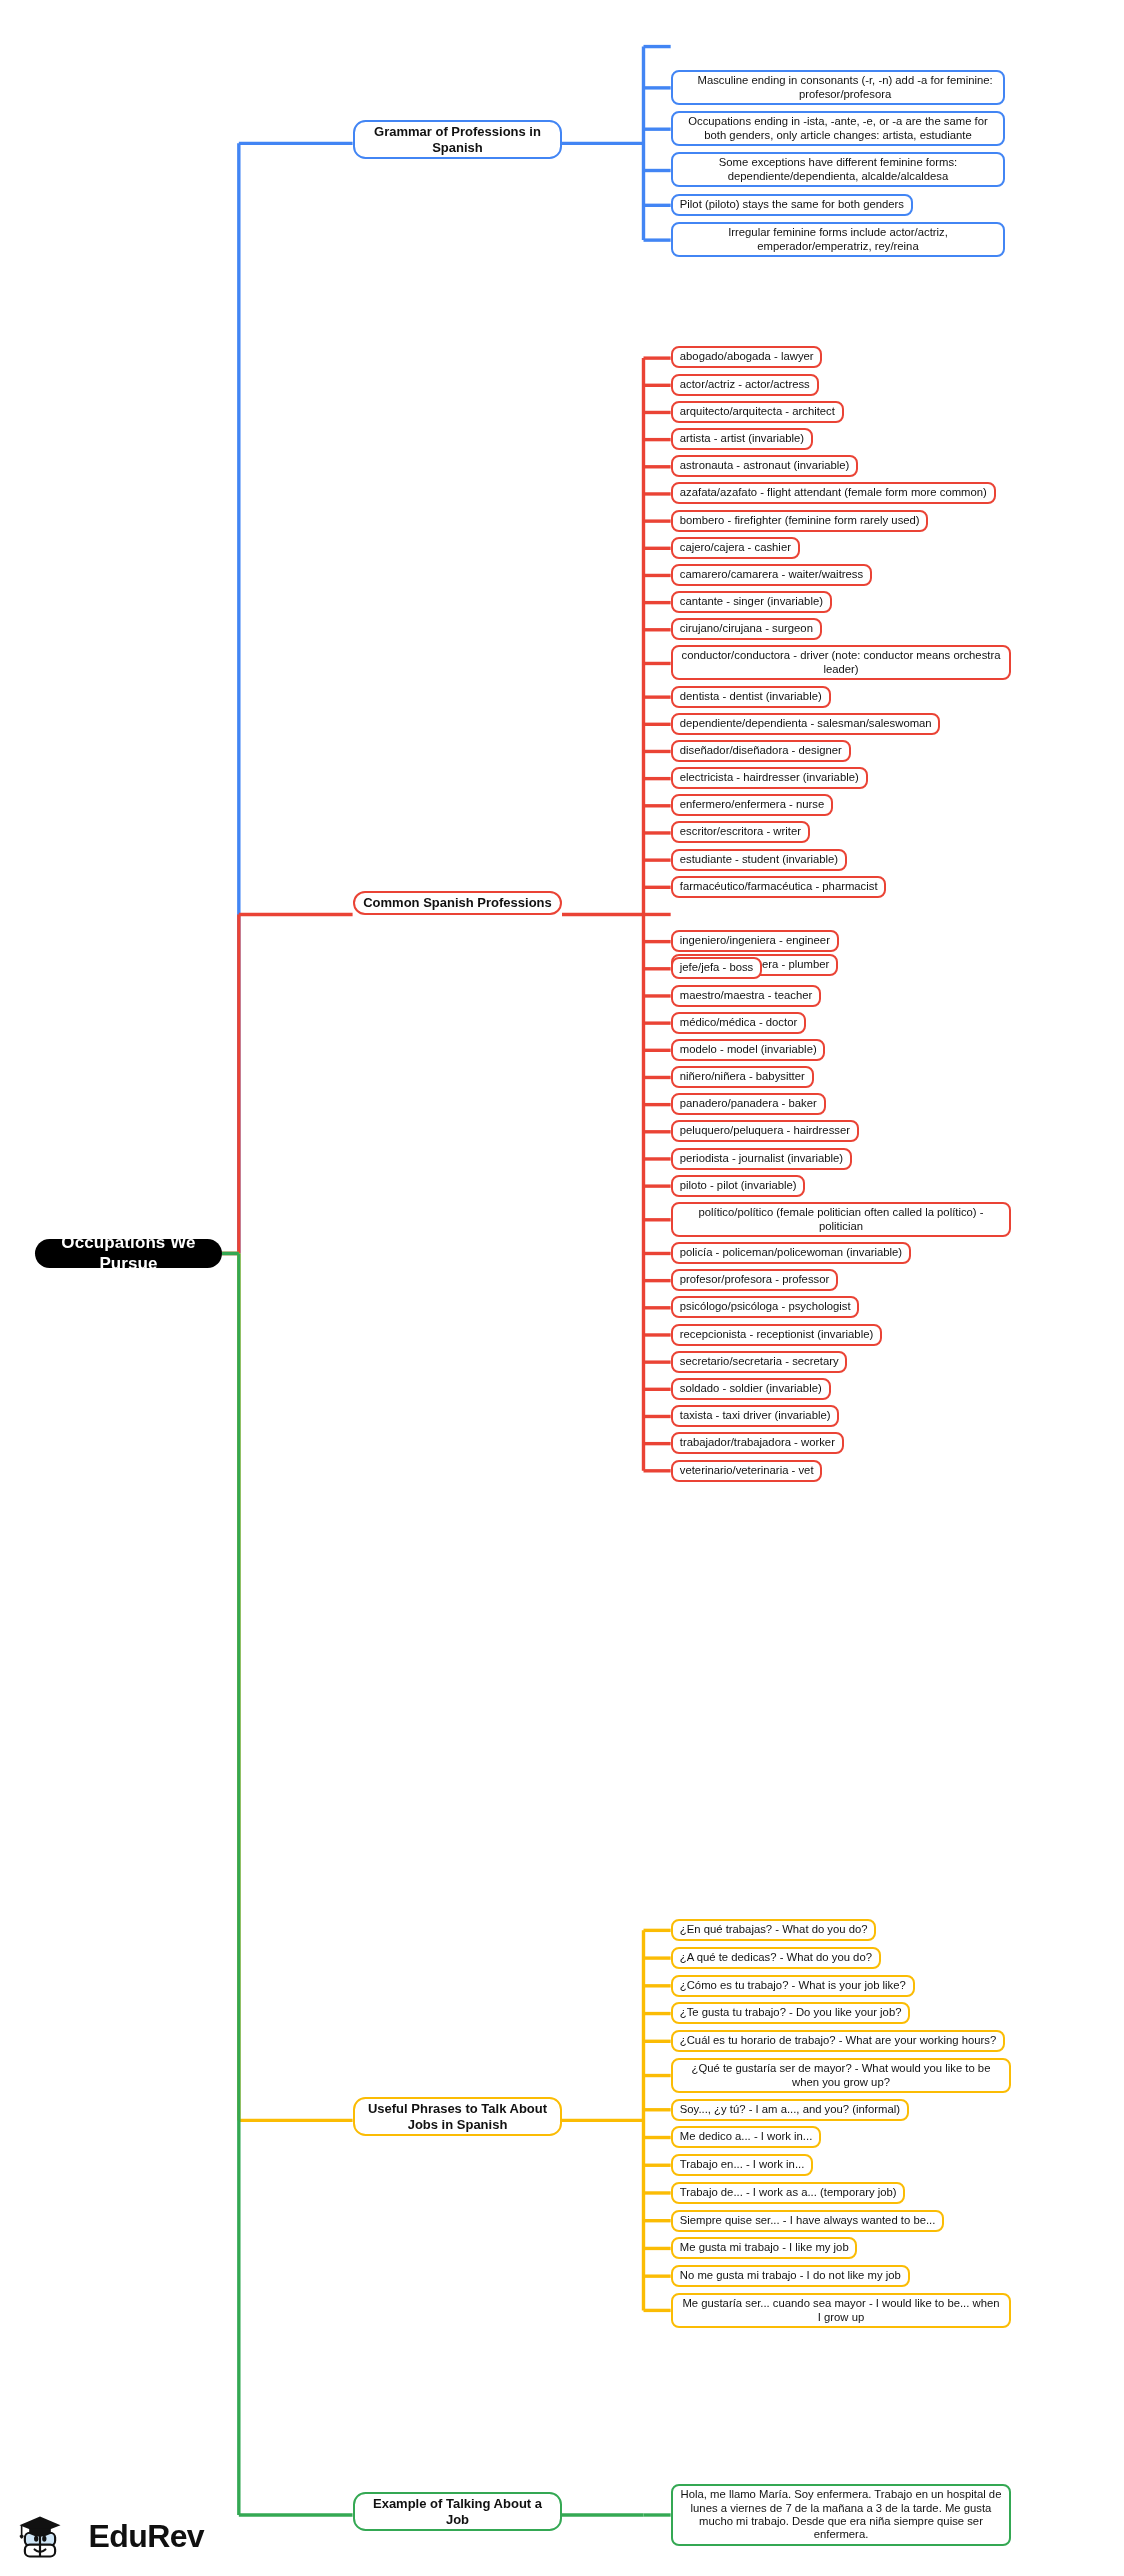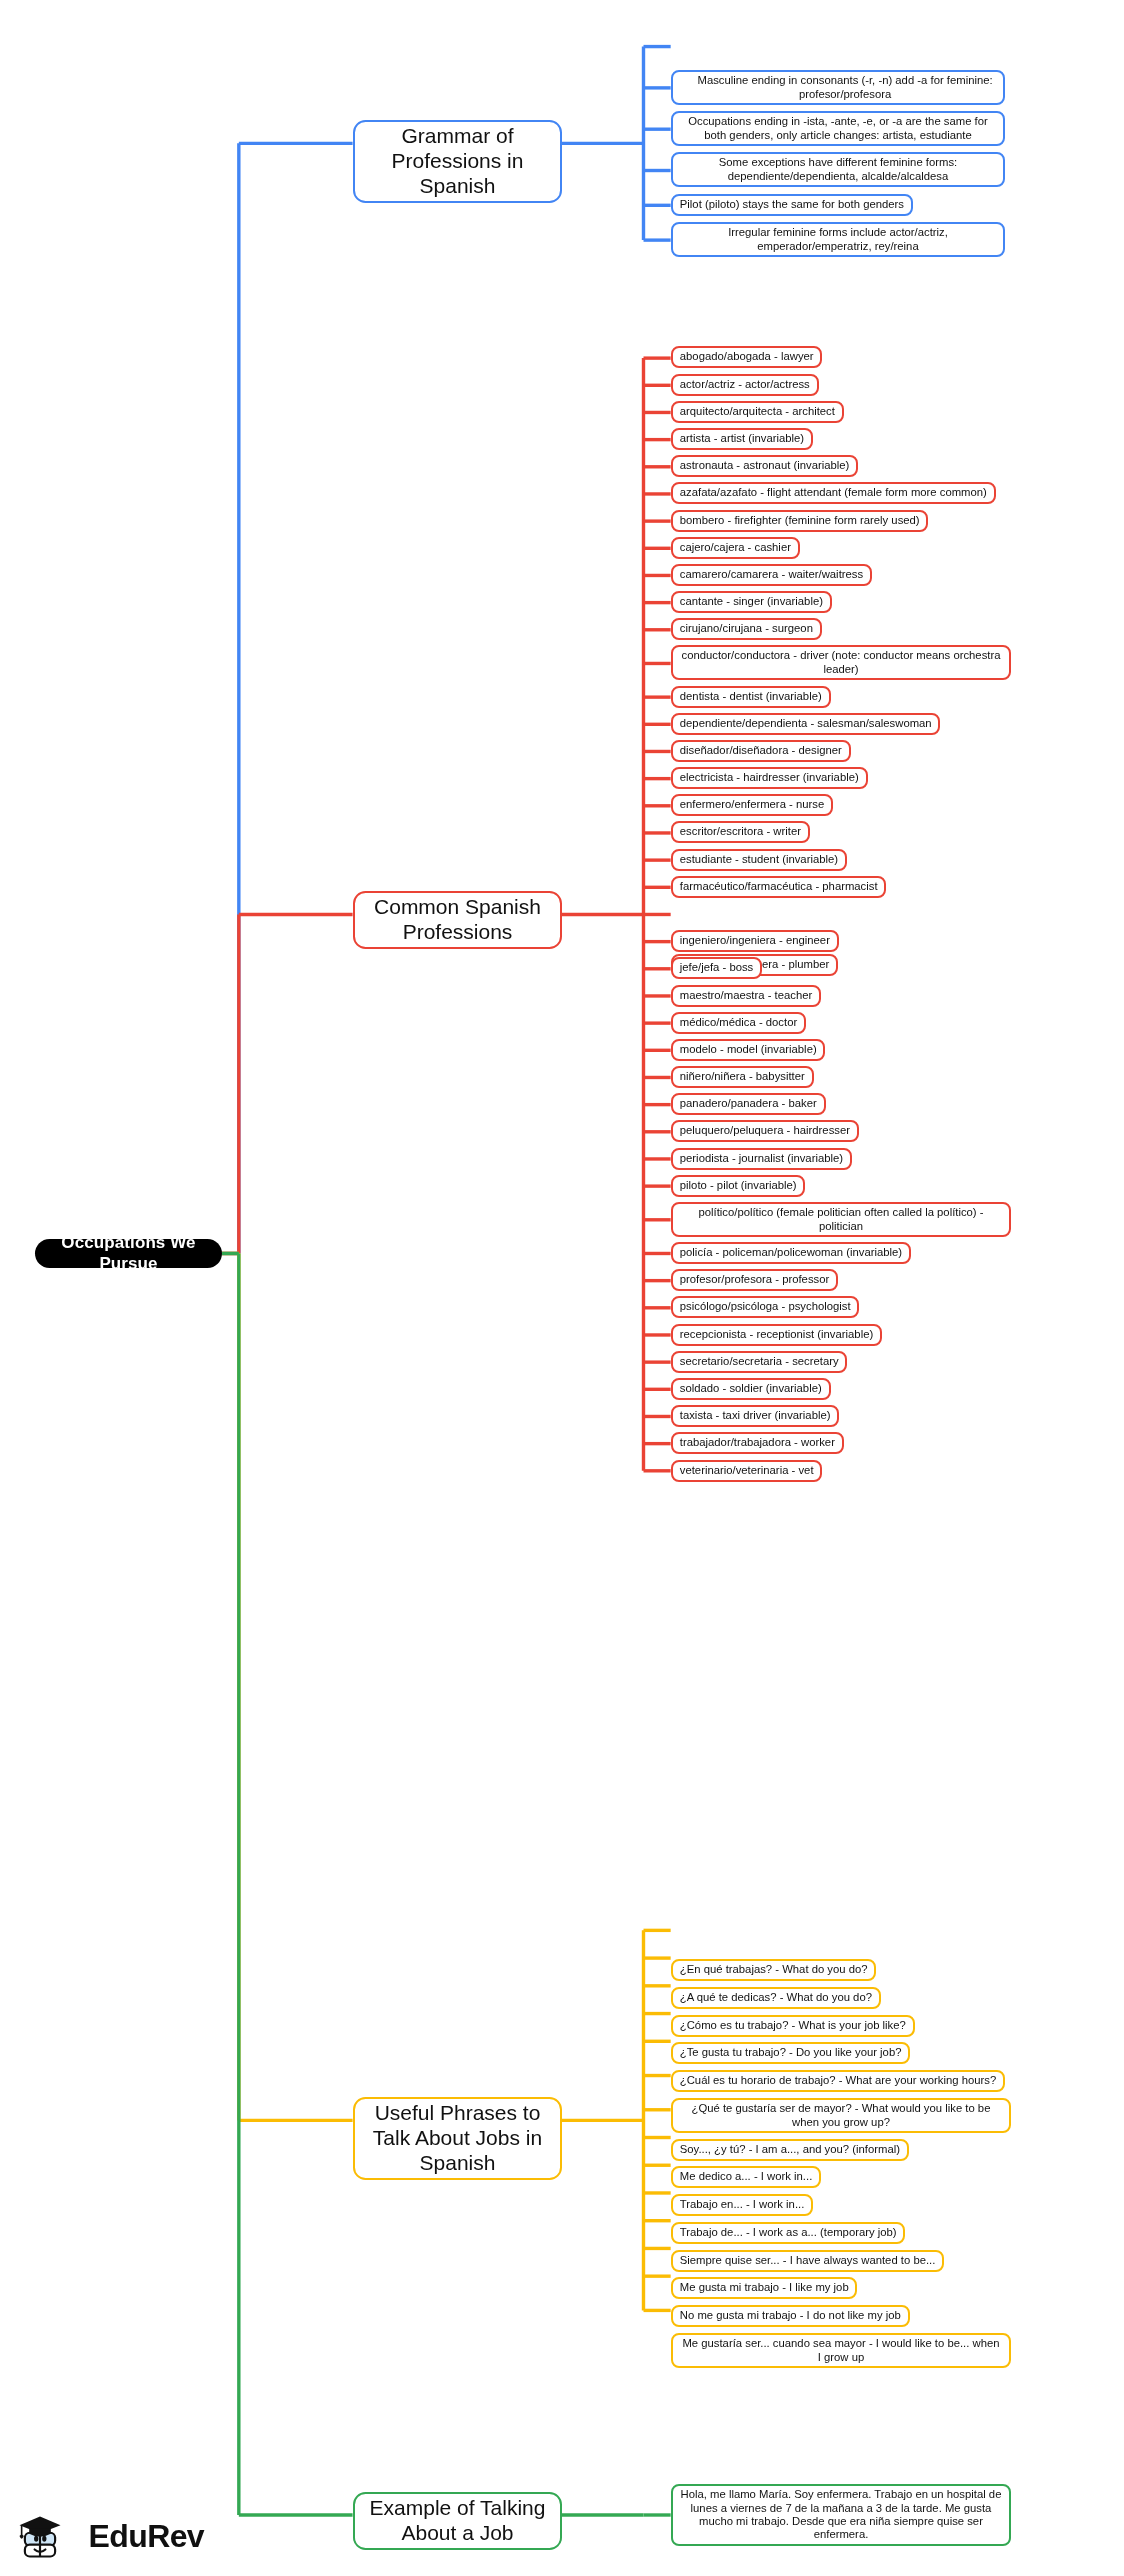--- a/index.html
+++ b/index.html
@@ -28,31 +28,31 @@
   
   .root {
     background:#000000; color:#ffffff;
     border:none; border-radius:14.7px;
     font-size:17px; font-weight:bold;
     letter-spacing:0.1px;
     padding:3.4px 10.2px;
   }
 
   
-  .branch { font-size:21px; border-radius:12.5px; }
+  .branch { font-size:13px; border-radius:12.5px;font-weight:bold; }
   .branch.blue   { border-color:#4285f4; }
   .branch.red    { border-color:#ea4335; }
   .branch.yellow { border-color:#fbbc04; }
   .branch.green  { border-color:#34a853; }
 
   
   .leaf { font-size:11.3px; border-width:2.3px; border-radius:8px; }
   .leaf.blue   { border-color:#4285f4; }
   .leaf.red    { border-color:#ea4335; }
-  .leaf.yellow { border-color:#fbbc04;margin-top:40px; }
+  .leaf.yellow { border-color:#fbbc04; }
   .leaf.green  { border-color:#34a853; }
 
   
   #logo { position:absolute; left:12.5px; top:2505px; width:238px; height:62px; display:flex; align-items:center; gap:22px; }
   #logo .mark { width:54px; height:54px; position:relative; flex:0 0 auto; }
   #logo .word { font-size:32px; font-weight:bold; color:#101010; letter-spacing:-0.6px; font-family:"Liberation Sans", sans-serif; }
 </style>
 </head>
 <body>
 

